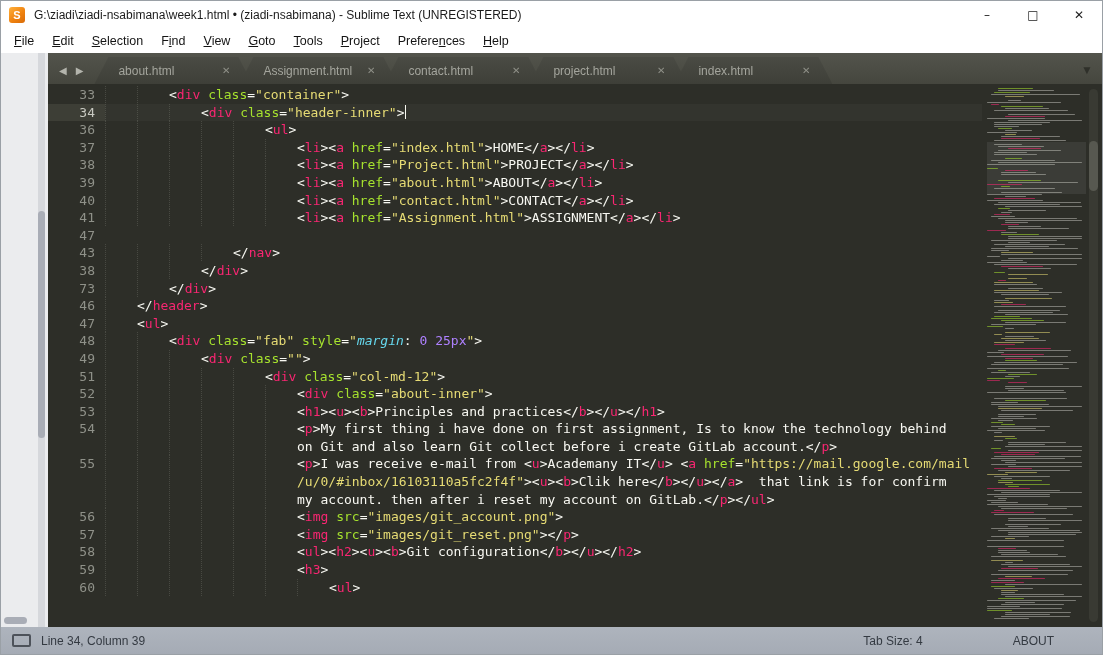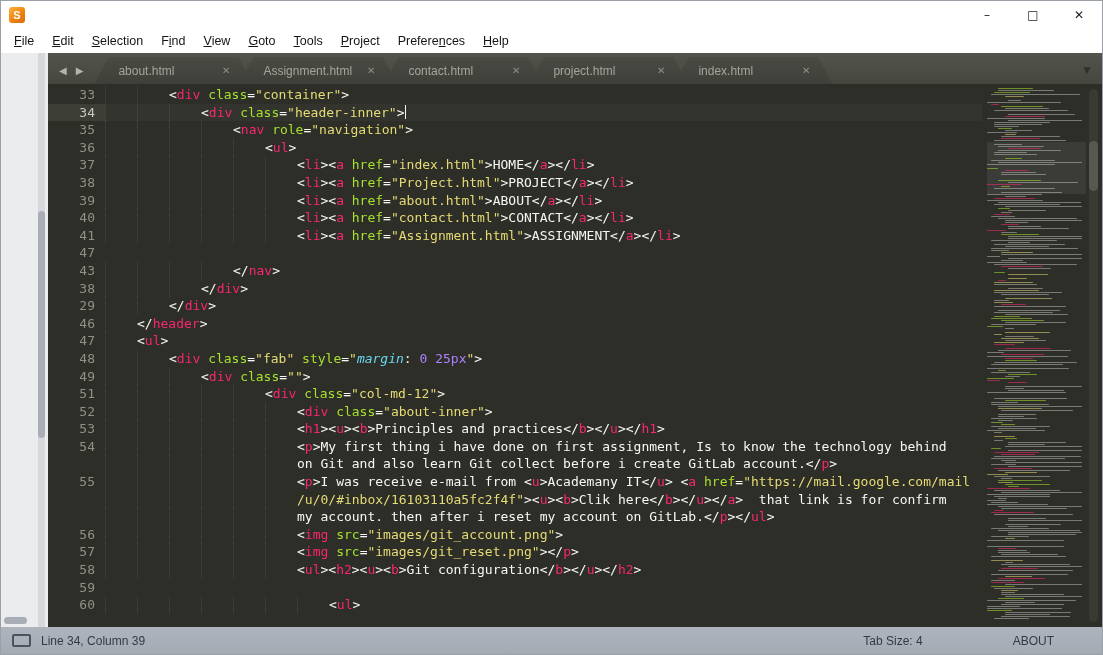--- a/index.html
+++ b/index.html
@@ -72,20 +72,21 @@
   .sb-item{padding:0 14px;}
   .sb-item.syntax{margin-left:62px;margin-right:24px;}
 </style>
 </head>
 <body>
 
 <div class="window">
 
   <div class="titlebar">
     <div class="app-icon">S</div>
+    <div class="title-text">G:\ziadi\ziadi-nsabimana\week1.html • (ziadi-nsabimana) - Sublime Text (UNREGISTERED)</div>
     <div class="win-controls">
       <div class="ctrl">–</div>
       <div class="ctrl">□</div>
       <div class="ctrl">✕</div>
     </div>
   </div>
 
   <div class="menubar" id="menubar">
       <span class="menu-item"><u>F</u><span>i</span><span>l</span><span>e</span></span>
       <span class="menu-item"><u>E</u><span>d</span><span>i</span><span>t</span></span>
@@ -134,47 +135,46 @@
               <span class="tab-close">✕</span>
             </div>
           </div>
         <div class="tab-overflow">▼</div>
       </div>
 
       <div class="editor">
         <div class="code-rows" id="code-rows">
             <div class="row"><span class="ln">33</span><span class="lc"><span class="ind"></span><span class="ind"></span><span class="sg p">&lt;</span><span class="sg t">div</span><span class="sg p"> </span><span class="sg a">class</span><span class="sg p">=</span><span class="sg s">"container"</span><span class="sg p">&gt;</span></span></div>
             <div class="row current"><span class="ln">34</span><span class="lc"><span class="ind"></span><span class="ind"></span><span class="ind"></span><span class="sg p">&lt;</span><span class="sg t">div</span><span class="sg p"> </span><span class="sg a">class</span><span class="sg p">=</span><span class="sg s">"header-inner"</span><span class="sg p">&gt;</span><span class="caret"></span></span></div>
-            <div class="row"><span class="ln">35</span><span class="lc"><span class="ind"></span><span class="ind"></span><span class="ind"></span><span class="ind"></span><span class="sg p">&lt;</span><span class="sg t">nav</span><span class="sg p"> </span><span class="sg a">role</span><span class="sg p">=</span><span class="sg s">"navigation"</span><span class="sg p">&gt;</span></span></div>
             <div class="row"><span class="ln">36</span><span class="lc"><span class="ind"></span><span class="ind"></span><span class="ind"></span><span class="ind"></span><span class="ind"></span><span class="sg p">&lt;</span><span class="sg t">ul</span><span class="sg p">&gt;</span></span></div>
             <div class="row"><span class="ln">37</span><span class="lc"><span class="ind"></span><span class="ind"></span><span class="ind"></span><span class="ind"></span><span class="ind"></span><span class="ind"></span><span class="sg p">&lt;</span><span class="sg t">li</span><span class="sg p">&gt;&lt;</span><span class="sg t">a</span><span class="sg p"> </span><span class="sg a">href</span><span class="sg p">=</span><span class="sg s">"index.html"</span><span class="sg p">&gt;</span><span class="sg x">HOME</span><span class="sg p">&lt;/</span><span class="sg t">a</span><span class="sg p">&gt;&lt;/</span><span class="sg t">li</span><span class="sg p">&gt;</span></span></div>
             <div class="row"><span class="ln">38</span><span class="lc"><span class="ind"></span><span class="ind"></span><span class="ind"></span><span class="ind"></span><span class="ind"></span><span class="ind"></span><span class="sg p">&lt;</span><span class="sg t">li</span><span class="sg p">&gt;&lt;</span><span class="sg t">a</span><span class="sg p"> </span><span class="sg a">href</span><span class="sg p">=</span><span class="sg s">"Project.html"</span><span class="sg p">&gt;</span><span class="sg x">PROJECT</span><span class="sg p">&lt;/</span><span class="sg t">a</span><span class="sg p">&gt;&lt;/</span><span class="sg t">li</span><span class="sg p">&gt;</span></span></div>
             <div class="row"><span class="ln">39</span><span class="lc"><span class="ind"></span><span class="ind"></span><span class="ind"></span><span class="ind"></span><span class="ind"></span><span class="ind"></span><span class="sg p">&lt;</span><span class="sg t">li</span><span class="sg p">&gt;&lt;</span><span class="sg t">a</span><span class="sg p"> </span><span class="sg a">href</span><span class="sg p">=</span><span class="sg s">"about.html"</span><span class="sg p">&gt;</span><span class="sg x">ABOUT</span><span class="sg p">&lt;/</span><span class="sg t">a</span><span class="sg p">&gt;&lt;/</span><span class="sg t">li</span><span class="sg p">&gt;</span></span></div>
             <div class="row"><span class="ln">40</span><span class="lc"><span class="ind"></span><span class="ind"></span><span class="ind"></span><span class="ind"></span><span class="ind"></span><span class="ind"></span><span class="sg p">&lt;</span><span class="sg t">li</span><span class="sg p">&gt;&lt;</span><span class="sg t">a</span><span class="sg p"> </span><span class="sg a">href</span><span class="sg p">=</span><span class="sg s">"contact.html"</span><span class="sg p">&gt;</span><span class="sg x">CONTACT</span><span class="sg p">&lt;/</span><span class="sg t">a</span><span class="sg p">&gt;&lt;/</span><span class="sg t">li</span><span class="sg p">&gt;</span></span></div>
             <div class="row"><span class="ln">41</span><span class="lc"><span class="ind"></span><span class="ind"></span><span class="ind"></span><span class="ind"></span><span class="ind"></span><span class="ind"></span><span class="sg p">&lt;</span><span class="sg t">li</span><span class="sg p">&gt;&lt;</span><span class="sg t">a</span><span class="sg p"> </span><span class="sg a">href</span><span class="sg p">=</span><span class="sg s">"Assignment.html"</span><span class="sg p">&gt;</span><span class="sg x">ASSIGNMENT</span><span class="sg p">&lt;/</span><span class="sg t">a</span><span class="sg p">&gt;&lt;/</span><span class="sg t">li</span><span class="sg p">&gt;</span></span></div>
             <div class="row"><span class="ln">47</span></div>
             <div class="row"><span class="ln">43</span><span class="lc"><span class="ind"></span><span class="ind"></span><span class="ind"></span><span class="ind"></span><span class="sg p">&lt;/</span><span class="sg t">nav</span><span class="sg p">&gt;</span></span></div>
             <div class="row"><span class="ln">38</span><span class="lc"><span class="ind"></span><span class="ind"></span><span class="ind"></span><span class="sg p">&lt;/</span><span class="sg t">div</span><span class="sg p">&gt;</span></span></div>
-            <div class="row"><span class="ln">29</span><span class="lc"><span class="ind"></span><span class="ind"></span><span class="sg p">&lt;/</span><span class="sg t">div</span><span class="sg p">&gt;</span></span></div>
+            <div class="row"><span class="ln">73</span><span class="lc"><span class="ind"></span><span class="ind"></span><span class="sg p">&lt;/</span><span class="sg t">div</span><span class="sg p">&gt;</span></span></div>
             <div class="row"><span class="ln">46</span><span class="lc"><span class="ind"></span><span class="sg p">&lt;/</span><span class="sg t">header</span><span class="sg p">&gt;</span></span></div>
             <div class="row"><span class="ln">47</span><span class="lc"><span class="ind"></span><span class="sg p">&lt;</span><span class="sg t">ul</span><span class="sg p">&gt;</span></span></div>
             <div class="row"><span class="ln">48</span><span class="lc"><span class="ind"></span><span class="ind"></span><span class="sg p">&lt;</span><span class="sg t">div</span><span class="sg p"> </span><span class="sg a">class</span><span class="sg p">=</span><span class="sg s">"fab"</span><span class="sg p"> </span><span class="sg a">style</span><span class="sg p">=</span><span class="sg s">"</span><span class="sg c">margin</span><span class="sg p">: </span><span class="sg n">0 25px</span><span class="sg s">"</span><span class="sg p">&gt;</span></span></div>
             <div class="row"><span class="ln">49</span><span class="lc"><span class="ind"></span><span class="ind"></span><span class="ind"></span><span class="sg p">&lt;</span><span class="sg t">div</span><span class="sg p"> </span><span class="sg a">class</span><span class="sg p">=</span><span class="sg s">""</span><span class="sg p">&gt;</span></span></div>
             <div class="row"><span class="ln">51</span><span class="lc"><span class="ind"></span><span class="ind"></span><span class="ind"></span><span class="ind"></span><span class="ind"></span><span class="sg p">&lt;</span><span class="sg t">div</span><span class="sg p"> </span><span class="sg a">class</span><span class="sg p">=</span><span class="sg s">"col-md-12"</span><span class="sg p">&gt;</span></span></div>
             <div class="row"><span class="ln">52</span><span class="lc"><span class="ind"></span><span class="ind"></span><span class="ind"></span><span class="ind"></span><span class="ind"></span><span class="ind"></span><span class="sg p">&lt;</span><span class="sg t">div</span><span class="sg p"> </span><span class="sg a">class</span><span class="sg p">=</span><span class="sg s">"about-inner"</span><span class="sg p">&gt;</span></span></div>
             <div class="row"><span class="ln">53</span><span class="lc"><span class="ind"></span><span class="ind"></span><span class="ind"></span><span class="ind"></span><span class="ind"></span><span class="ind"></span><span class="sg p">&lt;</span><span class="sg t">h1</span><span class="sg p">&gt;&lt;</span><span class="sg t">u</span><span class="sg p">&gt;&lt;</span><span class="sg t">b</span><span class="sg p">&gt;</span><span class="sg x">Principles and practices</span><span class="sg p">&lt;/</span><span class="sg t">b</span><span class="sg p">&gt;&lt;/</span><span class="sg t">u</span><span class="sg p">&gt;&lt;/</span><span class="sg t">h1</span><span class="sg p">&gt;</span></span></div>
             <div class="row"><span class="ln">54</span><span class="lc"><span class="ind"></span><span class="ind"></span><span class="ind"></span><span class="ind"></span><span class="ind"></span><span class="ind"></span><span class="sg p">&lt;</span><span class="sg t">p</span><span class="sg p">&gt;</span><span class="sg x">My first thing i have done on first assignment, Is to know the technology behind</span></span></div>
             <div class="row"><span class="ln"></span><span class="lc"><span class="ind"></span><span class="ind"></span><span class="ind"></span><span class="ind"></span><span class="ind"></span><span class="ind"></span><span class="sg x">on Git and also learn Git collect before i create GitLab account.</span><span class="sg p">&lt;/</span><span class="sg t">p</span><span class="sg p">&gt;</span></span></div>
             <div class="row"><span class="ln">55</span><span class="lc"><span class="ind"></span><span class="ind"></span><span class="ind"></span><span class="ind"></span><span class="ind"></span><span class="ind"></span><span class="sg p">&lt;</span><span class="sg t">p</span><span class="sg p">&gt;</span><span class="sg x">I was receive e-mail from </span><span class="sg p">&lt;</span><span class="sg t">u</span><span class="sg p">&gt;</span><span class="sg x">Academany IT</span><span class="sg p">&lt;/</span><span class="sg t">u</span><span class="sg p">&gt;</span><span class="sg x"> </span><span class="sg p">&lt;</span><span class="sg t">a</span><span class="sg p"> </span><span class="sg a">href</span><span class="sg p">=</span><span class="sg s">"https://mail.google.com/mail</span></span></div>
             <div class="row"><span class="ln"></span><span class="lc"><span class="ind"></span><span class="ind"></span><span class="ind"></span><span class="ind"></span><span class="ind"></span><span class="ind"></span><span class="sg s">/u/0/#inbox/16103110a5fc2f4f"</span><span class="sg p">&gt;&lt;</span><span class="sg t">u</span><span class="sg p">&gt;&lt;</span><span class="sg t">b</span><span class="sg p">&gt;</span><span class="sg x">Clik here</span><span class="sg p">&lt;/</span><span class="sg t">b</span><span class="sg p">&gt;&lt;/</span><span class="sg t">u</span><span class="sg p">&gt;&lt;/</span><span class="sg t">a</span><span class="sg p">&gt;</span><span class="sg x">  that link is for confirm</span></span></div>
             <div class="row"><span class="ln"></span><span class="lc"><span class="ind"></span><span class="ind"></span><span class="ind"></span><span class="ind"></span><span class="ind"></span><span class="ind"></span><span class="sg x">my account. then after i reset my account on GitLab.</span><span class="sg p">&lt;/</span><span class="sg t">p</span><span class="sg p">&gt;&lt;/</span><span class="sg t">ul</span><span class="sg p">&gt;</span></span></div>
             <div class="row"><span class="ln">56</span><span class="lc"><span class="ind"></span><span class="ind"></span><span class="ind"></span><span class="ind"></span><span class="ind"></span><span class="ind"></span><span class="sg p">&lt;</span><span class="sg t">img</span><span class="sg p"> </span><span class="sg a">src</span><span class="sg p">=</span><span class="sg s">"images/git_account.png"</span><span class="sg p">&gt;</span></span></div>
             <div class="row"><span class="ln">57</span><span class="lc"><span class="ind"></span><span class="ind"></span><span class="ind"></span><span class="ind"></span><span class="ind"></span><span class="ind"></span><span class="sg p">&lt;</span><span class="sg t">img</span><span class="sg p"> </span><span class="sg a">src</span><span class="sg p">=</span><span class="sg s">"images/git_reset.png"</span><span class="sg p">&gt;&lt;/</span><span class="sg t">p</span><span class="sg p">&gt;</span></span></div>
             <div class="row"><span class="ln">58</span><span class="lc"><span class="ind"></span><span class="ind"></span><span class="ind"></span><span class="ind"></span><span class="ind"></span><span class="ind"></span><span class="sg p">&lt;</span><span class="sg t">ul</span><span class="sg p">&gt;&lt;</span><span class="sg t">h2</span><span class="sg p">&gt;&lt;</span><span class="sg t">u</span><span class="sg p">&gt;&lt;</span><span class="sg t">b</span><span class="sg p">&gt;</span><span class="sg x">Git configuration</span><span class="sg p">&lt;/</span><span class="sg t">b</span><span class="sg p">&gt;&lt;/</span><span class="sg t">u</span><span class="sg p">&gt;&lt;/</span><span class="sg t">h2</span><span class="sg p">&gt;</span></span></div>
-            <div class="row"><span class="ln">59</span></div>
+            <div class="row"><span class="ln">59</span><span class="lc"><span class="ind"></span><span class="ind"></span><span class="ind"></span><span class="ind"></span><span class="ind"></span><span class="ind"></span><span class="sg p">&lt;</span><span class="sg t">h3</span><span class="sg p">&gt;</span></span></div>
             <div class="row"><span class="ln">60</span><span class="lc"><span class="ind"></span><span class="ind"></span><span class="ind"></span><span class="ind"></span><span class="ind"></span><span class="ind"></span><span class="ind"></span><span class="sg p">&lt;</span><span class="sg t">ul</span><span class="sg p">&gt;</span></span></div>
           </div>
         <div class="minimap" id="minimap">
           <div class="mm-view"></div>
         <div class="mm-row" style="margin-left: 10.5px; width: 35.9486px; background: rgb(166, 226, 46); opacity: 0.55;"></div>
             <div class="mm-row" style="margin-left: 10.5px; width: 56.8643px; background: rgb(185, 186, 178); opacity: 0.55;"></div>
             <div class="mm-row" style="margin-left: 7px; width: 36.4161px; background: rgb(166, 226, 46); opacity: 0.55;"></div>
             <div class="mm-row" style="margin-left: 3.5px; width: 89.1794px; background: rgb(185, 186, 178); opacity: 0.55;"></div>
             <div class="mm-row" style="margin-left: 17.5px; width: 19.2472px; background: rgb(230, 219, 116); opacity: 0.55;"></div>
             <div class="mm-row"></div>

